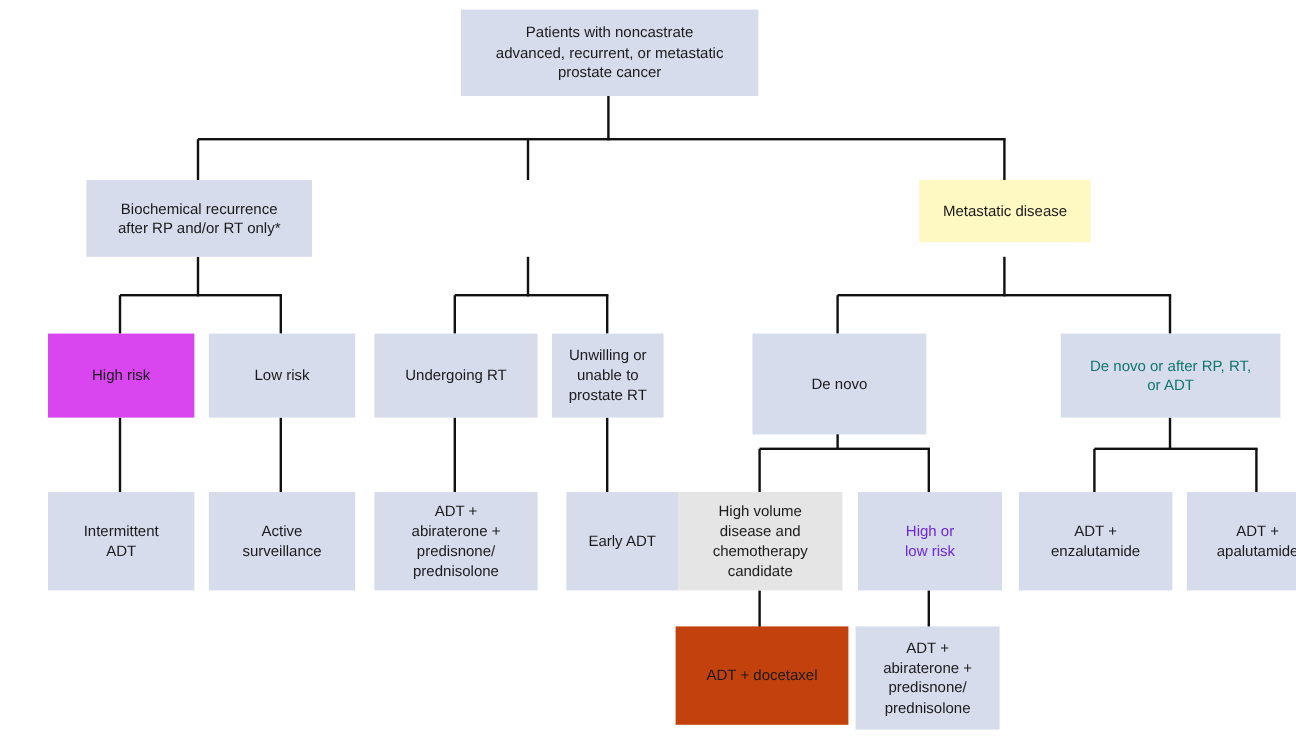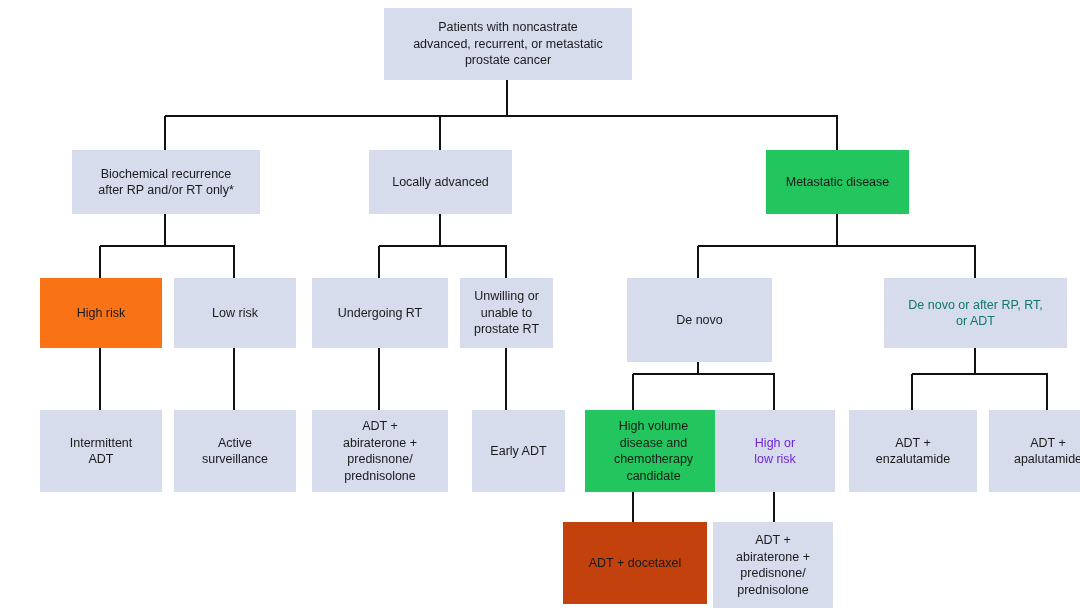--- a/index.html
+++ b/index.html
@@ -73,41 +73,40 @@
     <div class="edge h" style="left: 880px; top: 374px; width: 136px; margin-top: -1px; background: rgb(17, 17, 17);"></div>
     <div class="edge v" style="left: 880px; top: 374px; height: 37px; margin-left: -1px; background: rgb(17, 17, 17);"></div>
     <div class="edge v" style="left: 1015px; top: 374px; height: 37px; margin-left: -1px; background: rgb(17, 17, 17);"></div>
     <div class="edge v" style="left: 601px; top: 492px; height: 31px; margin-left: -1px; background: rgb(17, 17, 17);"></div>
     <div class="edge v" style="left: 742px; top: 492px; height: 31px; margin-left: -1px; background: rgb(17, 17, 17);"></div>
     <div class="node" style="left: 352px; top: 8px; width: 248px; height: 72px; font-size: 12.5px; background: rgb(215, 220, 237); color: rgb(26, 26, 26);">Patients with noncastrate
 advanced, recurrent, or metastatic
 prostate cancer</div>
     <div class="node" style="left: 40px; top: 150px; width: 188px; height: 64px; font-size: 12.5px; background: rgb(215, 220, 237); color: rgb(26, 26, 26);">Biochemical recurrence
 after RP and/or RT only*</div>
-    <div class="node" style="left: 337px; top: 150px; width: 143px; height: 64px; font-size: 12.5px; background: rgb(215, 220, 237); color: rgb(26, 26, 26);">Locally advanced</div>
-    <div class="node" style="left: 734px; top: 150px; width: 143px; height: 64px; font-size: 12.5px; background: #22c55e; color: rgb(26, 26, 26);">Metastatic disease</div>
-    <div class="node" style="left: 8px; top: 278px; width: 122px; height: 70px; font-size: 12.5px; background: #f97316; color: rgb(26, 26, 26);">High risk</div>
+    <div class="node" style="left: 734px; top: 150px; width: 143px; height: 52px; font-size: 12.5px; background: #fef9c3; color: rgb(26, 26, 26);">Metastatic disease</div>
+    <div class="node" style="left: 8px; top: 278px; width: 122px; height: 70px; font-size: 12.5px; background: #d946ef; color: rgb(26, 26, 26);">High risk</div>
     <div class="node" style="left: 142px; top: 278px; width: 122px; height: 70px; font-size: 12.5px; background: rgb(215, 220, 237); color: rgb(26, 26, 26);">Low risk</div>
     <div class="node" style="left: 280px; top: 278px; width: 136px; height: 70px; font-size: 12.5px; background: rgb(215, 220, 237); color: rgb(26, 26, 26);">Undergoing RT</div>
     <div class="node" style="left: 428px; top: 278px; width: 93px; height: 70px; font-size: 12.5px; background: rgb(215, 220, 237); color: rgb(26, 26, 26);">Unwilling or
 unable to
 prostate RT</div>
     <div class="node" style="left: 595px; top: 278px; width: 145px; height: 84px; font-size: 12.5px; background: rgb(215, 220, 237); color: rgb(26, 26, 26);">De novo</div>
     <div class="node" style="left: 852px; top: 278px; width: 183px; height: 70px; font-size: 12.5px; background: rgb(215, 220, 237); color: #0f766e;">De novo or after RP, RT,
 or ADT</div>
     <div class="node" style="left: 142px; top: 410px; width: 122px; height: 82px; font-size: 12.5px; background: rgb(215, 220, 237); color: rgb(26, 26, 26);">Active
 surveillance</div>
     <div class="node" style="left: 8px; top: 410px; width: 122px; height: 82px; font-size: 12.5px; background: rgb(215, 220, 237); color: rgb(26, 26, 26);">Intermittent
 ADT</div>
     <div class="node" style="left: 280px; top: 410px; width: 136px; height: 82px; font-size: 12.5px; background: rgb(215, 220, 237); color: rgb(26, 26, 26);">ADT +
 abiraterone +
 predisnone/
 prednisolone</div>
     <div class="node" style="left: 440px; top: 410px; width: 93px; height: 82px; font-size: 12.5px; background: rgb(215, 220, 237); color: rgb(26, 26, 26);">Early ADT</div>
-    <div class="node" style="left: 553px; top: 410px; width: 137px; height: 82px; font-size: 12.5px; background: #22c55e; color: rgb(26, 26, 26);">High volume
+    <div class="node" style="left: 533px; top: 410px; width: 137px; height: 82px; font-size: 12.5px; background: #e5e5e5; color: rgb(26, 26, 26);">High volume
 disease and
 chemotherapy
 candidate</div>
     <div class="node" style="left: 683px; top: 410px; width: 120px; height: 82px; font-size: 12.5px; background: rgb(215, 220, 237); color: #6d28d9;">High or
 low risk</div>
     <div class="node" style="left: 817px; top: 410px; width: 128px; height: 82px; font-size: 12.5px; background: rgb(215, 220, 237); color: rgb(26, 26, 26);">ADT +
 enzalutamide</div>
     <div class="node" style="left: 957px; top: 410px; width: 118px; height: 82px; font-size: 12.5px; background: rgb(215, 220, 237); color: rgb(26, 26, 26);">ADT +
 apalutamide</div>
     <div class="node" style="left: 531px; top: 522px; width: 144px; height: 82px; font-size: 12.5px; background: #c2410c; color: rgb(26, 26, 26);">ADT + docetaxel</div>

